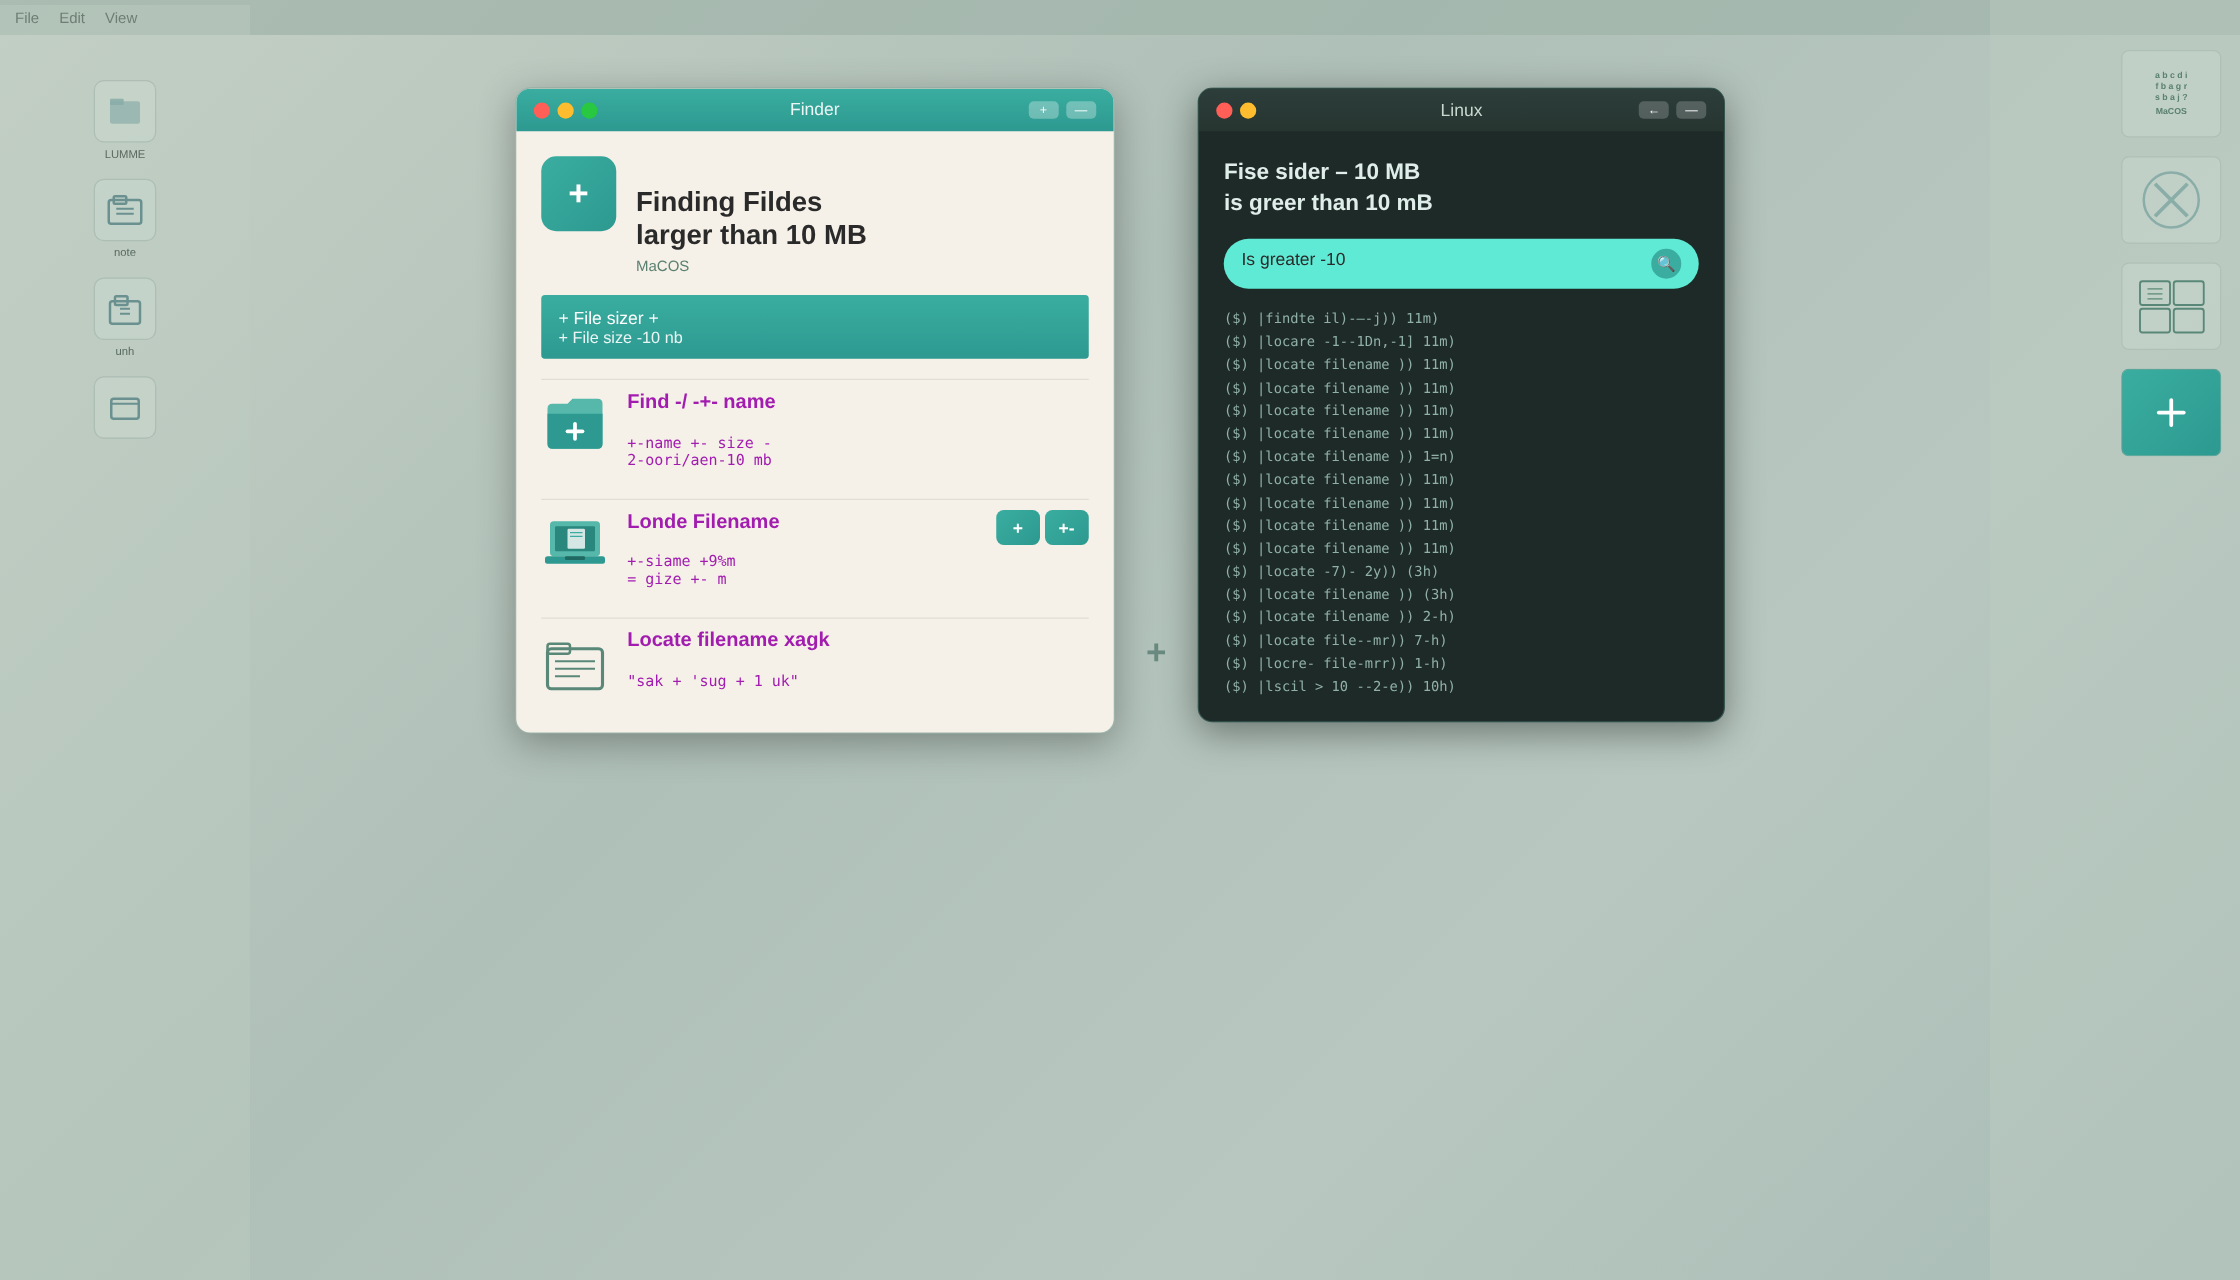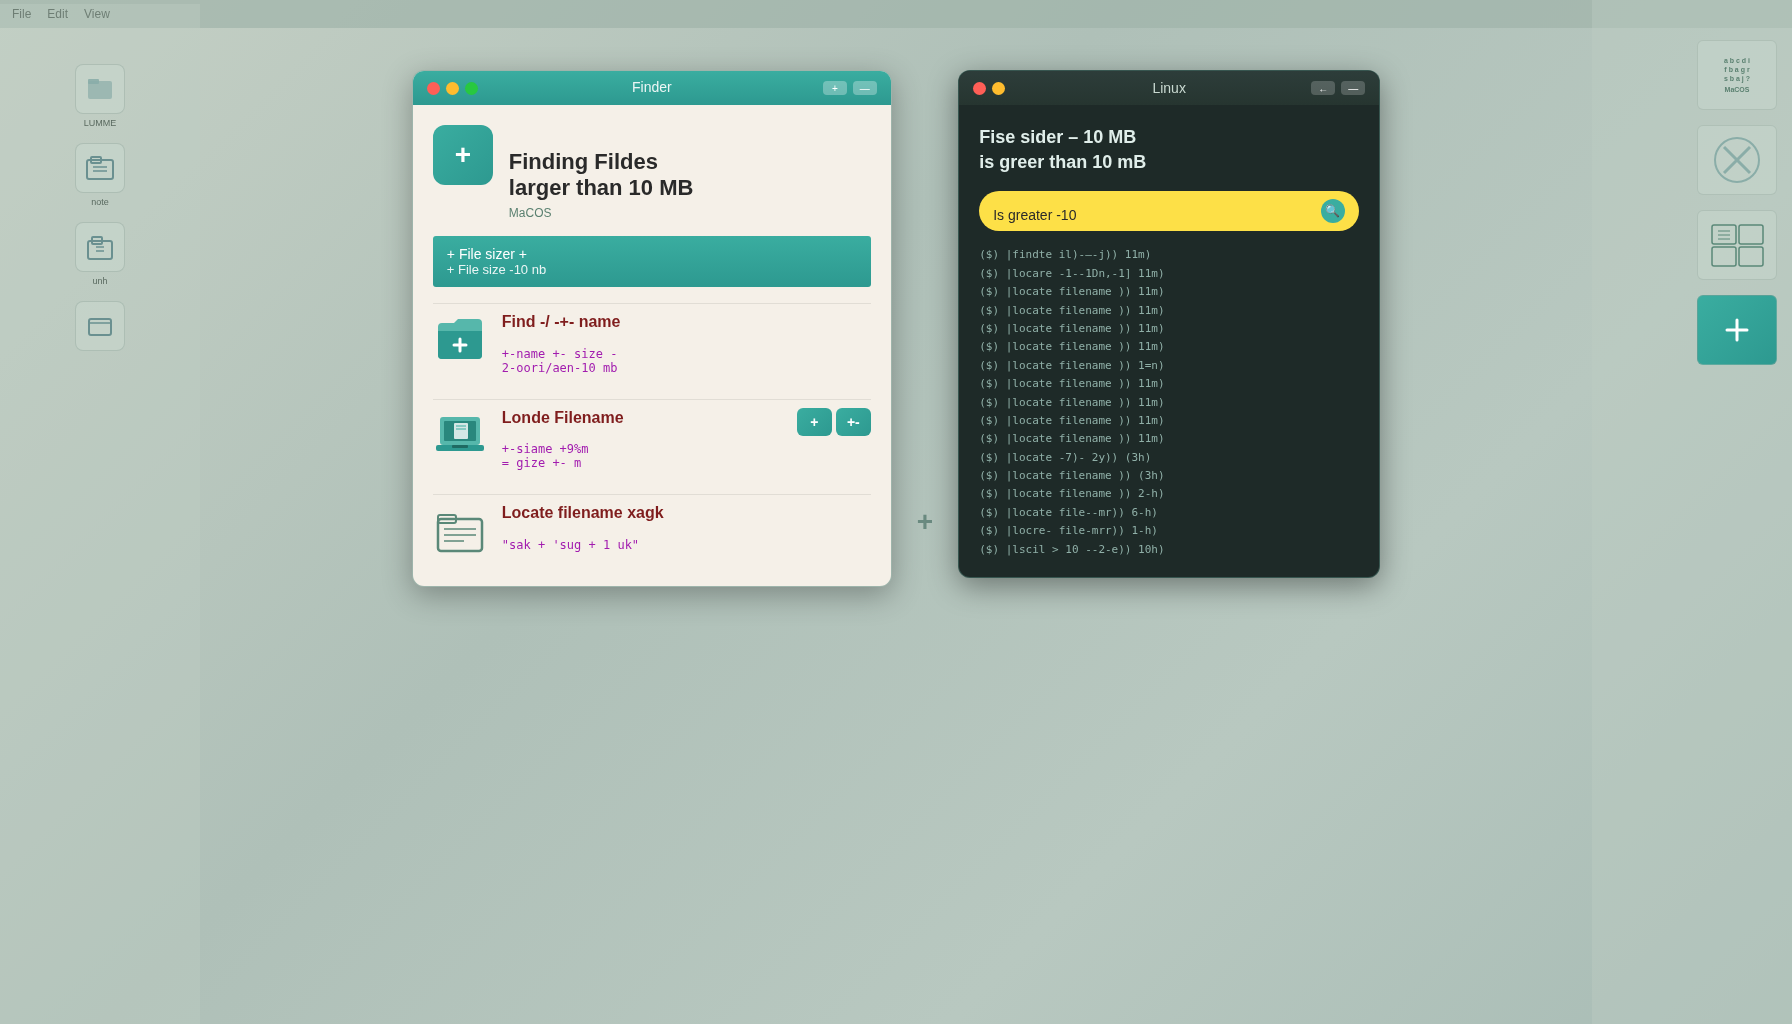--- a/index.html
+++ b/index.html
@@ -253,21 +253,21 @@
       justify-content: center;
     }
 
     .item-text {
       flex: 1;
     }
 
     .item-title {
       font-size: 16px;
       font-weight: bold;
-      color: #7f1d1d;
+      color: #a21caf;
       line-height: 1.3;
     }
 
     .item-subtitle {
       font-size: 12px;
       color: #a21caf;
       margin-top: 14px;
       font-family: monospace;
     }
 
@@ -327,25 +327,25 @@
 
     .linux-header-text {
       font-size: 18px;
       font-weight: bold;
       color: #e0eeea;
       line-height: 1.4;
       margin-bottom: 16px;
     }
 
     .linux-search-bar {
-      background: #fde047;
+      background: #5eead4;
       border-radius: 20px;
       padding: 8px 14px;
       display: flex;
-      align-items: flex-end;
+      align-items: flex-start;
       gap: 8px;
       margin-bottom: 16px;
     }
 
     .linux-search-text {
       flex: 1;
       color: #2a2a2a;
       font-size: 14px;
       font-weight: 500;
     }
@@ -624,20 +624,20 @@
         <div class="terminal-line">($) |locate filename )) 11m)</div>
         <div class="terminal-line">($) |locate filename )) 11m)</div>
         <div class="terminal-line">($) |locate filename )) 1=n)</div>
         <div class="terminal-line">($) |locate filename )) 11m)</div>
         <div class="terminal-line">($) |locate filename )) 11m)</div>
         <div class="terminal-line">($) |locate filename )) 11m)</div>
         <div class="terminal-line">($) |locate filename )) 11m)</div>
         <div class="terminal-line">($) |locate -7)- 2y)) (3h)</div>
         <div class="terminal-line">($) |locate filename )) (3h)</div>
         <div class="terminal-line">($) |locate filename )) 2-h)</div>
-        <div class="terminal-line">($) |locate file--mr)) 6-h)</div>
+        <div class="terminal-line">($) |locate file--mr)) 7-h)</div>
         <div class="terminal-line">($) |locre- file-mrr)) 1-h)</div>
         <div class="terminal-line">($) |lscil &gt; 10 --2-e)) 10h)</div>
       </div>
     </div>
   </div>
 
 </div>
 
 </body></html>

